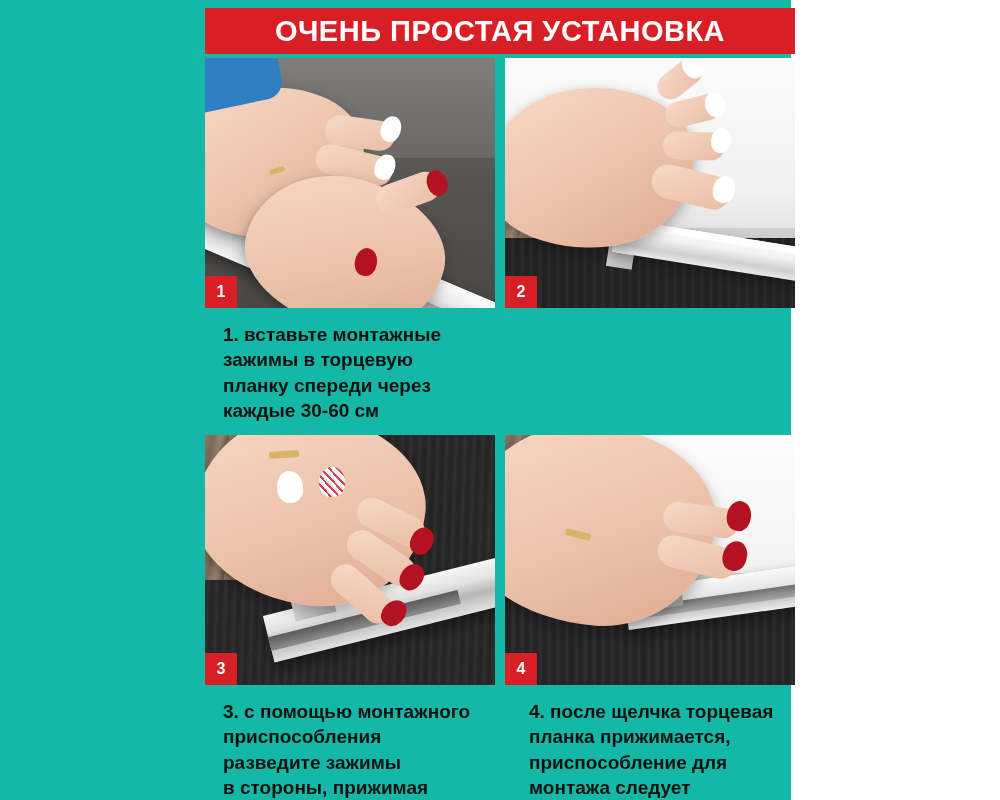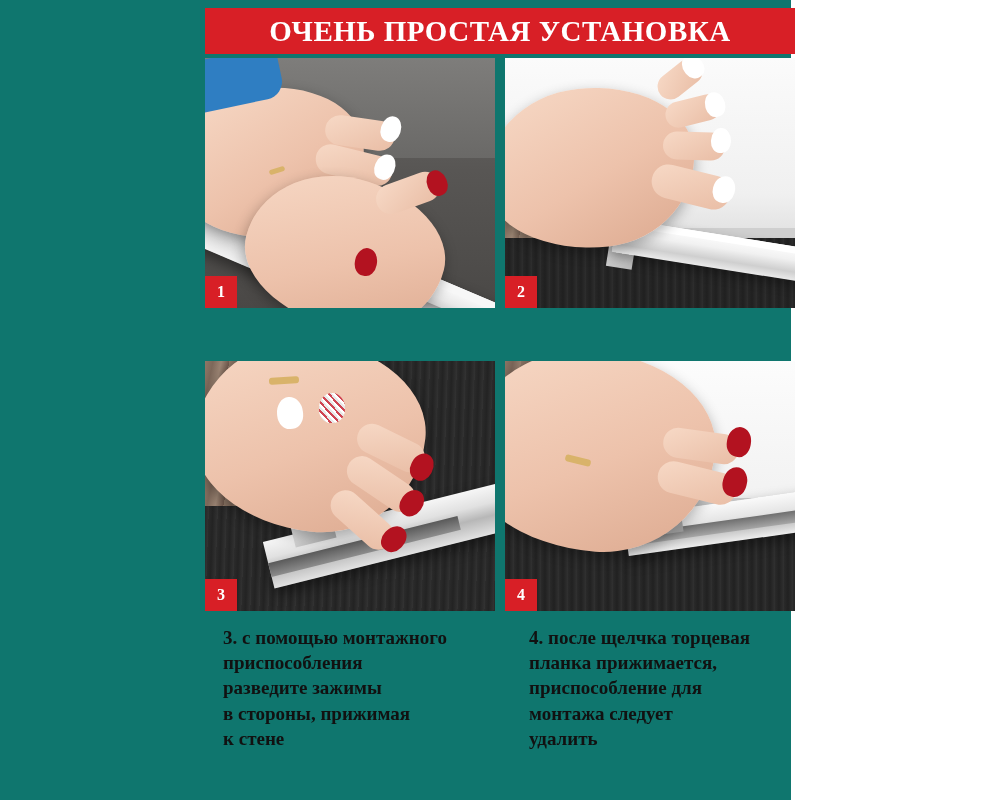--- a/index.html
+++ b/index.html
@@ -10,23 +10,22 @@
   body {
     width: 1000px;
     height: 800px;
     font-family: "Liberation Sans", sans-serif;
     overflow: hidden;
   }
   .page {
     position: relative;
     width: 791px;
     height: 800px;
-    background: #0f766e;
+    background: #14b8a6;
     box-sizing: border-box;
-    font-family: Liberation Serif, serif;
   }
 
   
   .header-band {
     position: absolute;
     left: 205px;
     top: 8px;
     width: 590px;
     height: 46px;
     background: #d81f26;
@@ -311,20 +310,24 @@
         <div class="finger p1-handL-f2"></div>
         <div class="nail p1-nail1"></div>
         <div class="nail p1-nail2"></div>
         <div class="ring p1-ring1"></div>
         <div class="hand p1-handR"></div>
         <div class="finger p1-handR-f1"></div>
         <div class="nail red p1-nail3"></div>
         <div class="nail red p1-nail4"></div>
         <div class="badge">1</div>
       </div>
+      <div class="caption">1. вставьте монтажные
+зажимы в торцевую
+планку спереди через
+каждые 30-60 см</div>
     </div>
 
     <div class="step c2">
       <div class="photo">
         <div class="p2-wall"></div>
         <div class="p2-floorwood"></div>
         <div class="p2-floordark"></div>
         <div class="p2-skirt-left"></div>
         <div class="p2-skirt">
           <div class="p2-skirt-top"></div>

